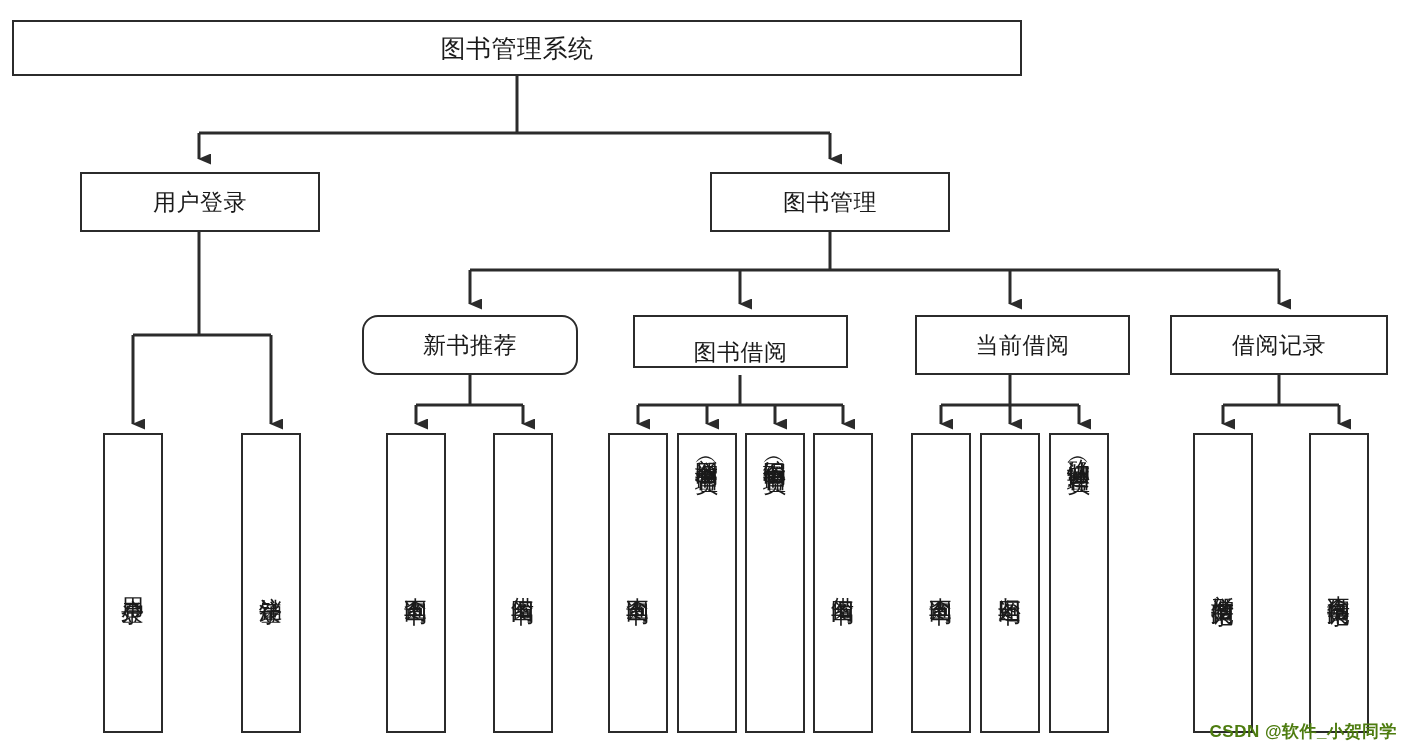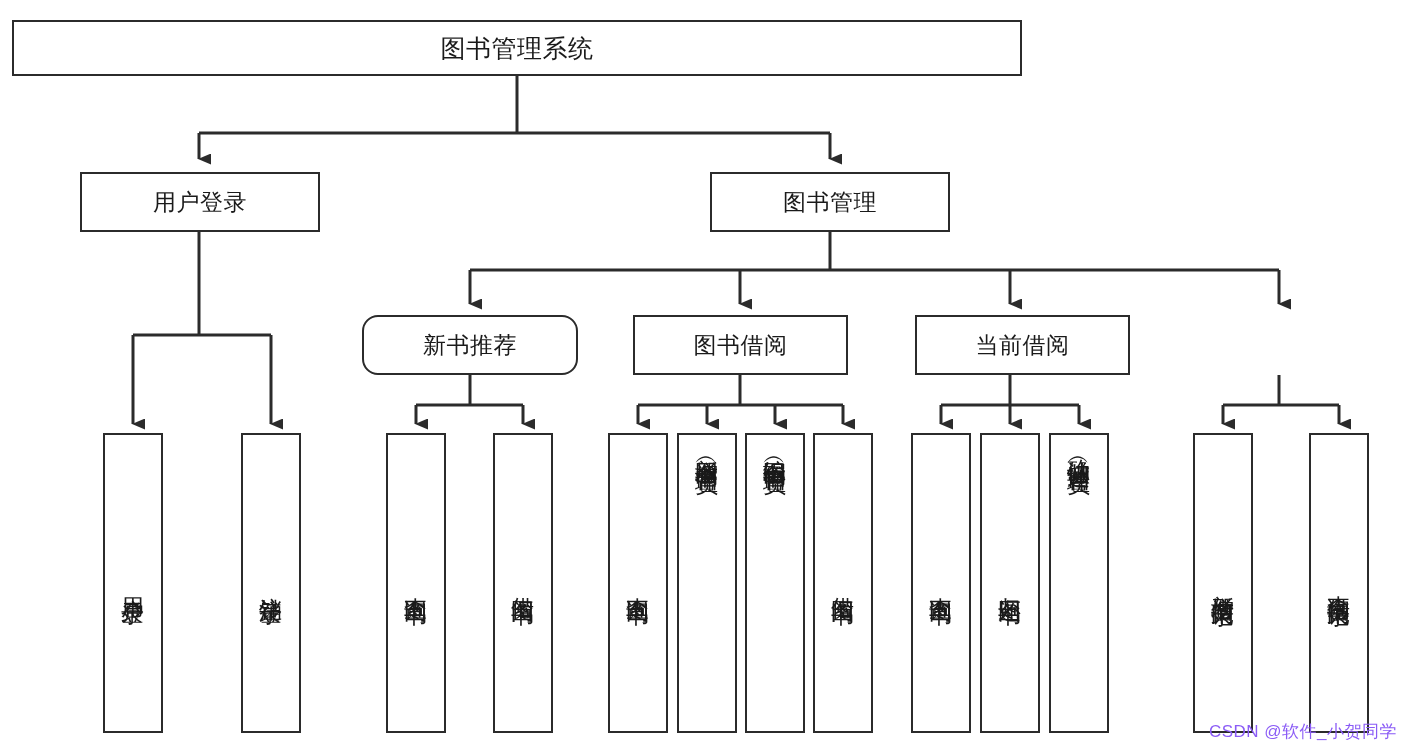--- a/index.html
+++ b/index.html
@@ -68,24 +68,25 @@
   .level-leaf.leaf-centered {
     align-items: center;
     padding-top: 0;
   }
   
   #watermark {
     position: absolute;
     right: 8px;
     bottom: 4px;
     font-size: 17px;
-    color: #8b5cf6;
+    color: #4d7c0f;
     letter-spacing: 0.5px;
     white-space: nowrap;
     pointer-events: none;
+    font-weight: bold;
   }
 </style>
 </head>
 <body>
 
 <div id="diagram-root">
 
   <svg id="diagram-svg" viewBox="0 0 1405 747" xmlns="http://www.w3.org/2000/svg">
     <defs>
       <marker id="arrow" markerWidth="11" markerHeight="13" refX="5.5" refY="12" orient="auto" markerUnits="userSpaceOnUse">
@@ -145,28 +146,31 @@
   </div>
 
   <div class="node level-mid" style="left:710px; top:172px; width:240px; height:60px;justify-content:center;">
     <span class="node-label">图书管理</span>
   </div>
 
   <div class="node level-mid" style="left:362px; top:315px; width:216px; height:60px;border-radius:16px;">
     <span class="node-label">新书推荐</span>
   </div>
 
-  <div class="node level-mid" style="left:633px; top:315px; width:215px; height:60px;">
+  <div class="node level-mid" style="left:633px; top:315px; width:215px; height:53px;align-items:flex-end;">
     <span class="node-label">图书借阅</span>
   </div>
 
   <div class="node level-mid" style="left:903px; top:315px; width:215px; height:60px;margin-left:12px;">
     <span class="node-label">当前借阅</span>
   </div>
 
+  <div class="node level-mid" style="left:1170px; top:315px; width:218px; height:60px;">
+    <span class="node-label">借阅记录</span>
+  </div>
 
   <div class="node level-leaf leaf-centered" style="left:103px; top:433px; width:60px; height:300px;">
     <span class="node-label">用户登录</span>
   </div>
 
   <div class="node level-leaf leaf-centered" style="left:241px; top:433px; width:60px; height:300px;">
     <span class="node-label">注销登录</span>
   </div>
 
   <div class="node level-leaf leaf-centered" style="left:386px; top:433px; width:60px; height:300px;">

